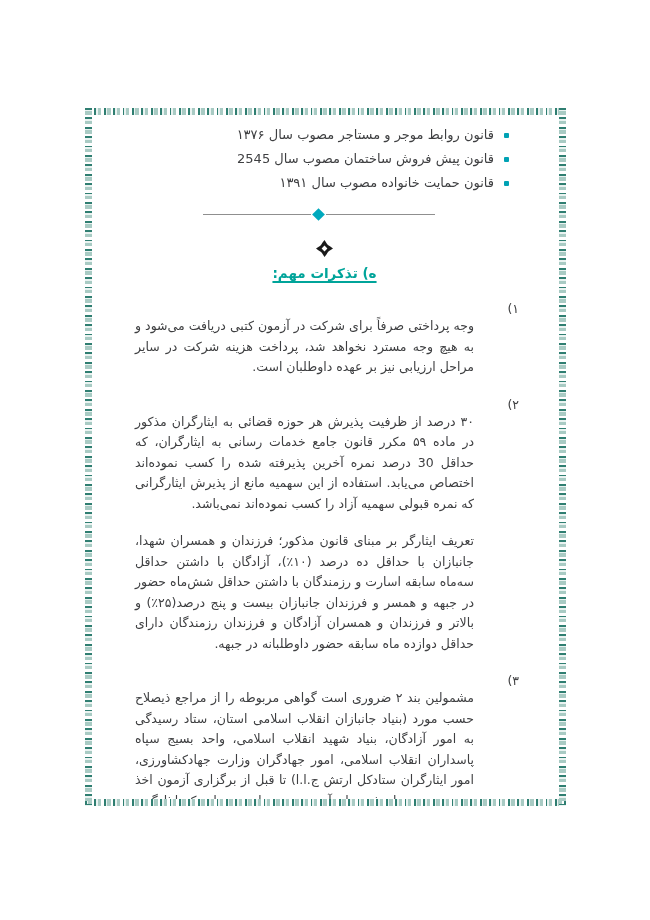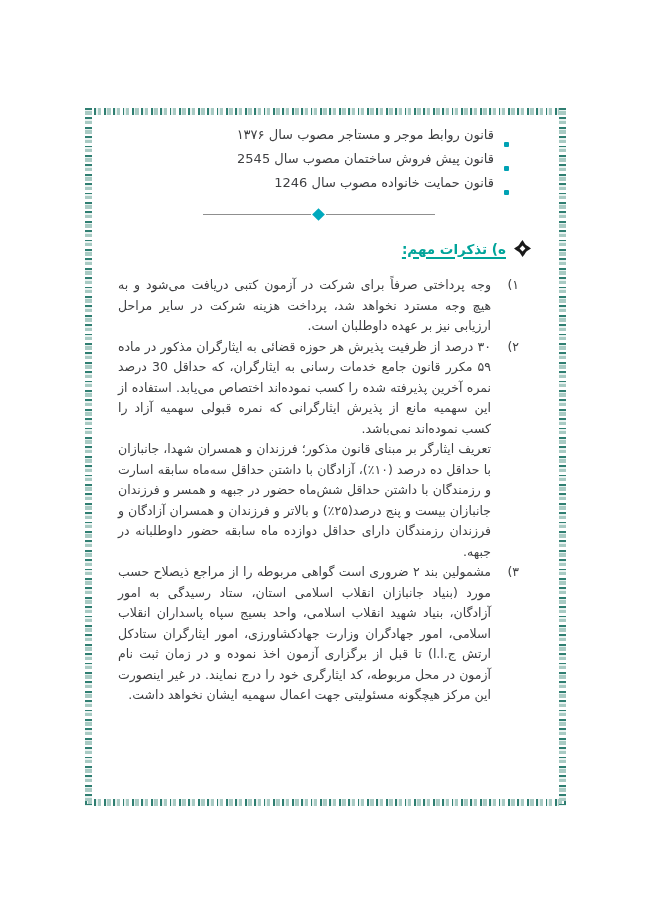--- a/index.html
+++ b/index.html
@@ -19,46 +19,46 @@
   .edge-left{top:0;bottom:0;left:0;width:7px;
     background:repeating-linear-gradient(180deg,#2f7e71 0 1.8px,#eaf3f1 1.8px 3.4px,#a9cbc4 3.4px 6.8px,rgba(255,255,255,0) 6.8px 9.4px);}
   .edge-right{top:0;bottom:0;right:0;width:7px;
     background:repeating-linear-gradient(180deg,#2f7e71 0 1.8px,#eaf3f1 1.8px 3.4px,#a9cbc4 3.4px 6.8px,rgba(255,255,255,0) 6.8px 9.4px);}
   .inner{
     position:absolute;inset:7px;padding:8px 40px 0 26px;
     direction:rtl;overflow:hidden;
   }
   ul.bullets{list-style:none;margin:0 10px 0 0;padding:0;}
   ul.bullets li{
-    display:flex;gap:10px;align-items:flex-end;
+    display:flex;gap:10px;align-items:flex-start;
     font-size:13px;line-height:24px;text-align:justify;
   }
   .dot{flex:0 0 auto;width:5px;height:5px;background:#00a2b4;margin-top:10px;border-radius:1px;}
   .btxt{flex:1;}
   .divider{
     width:232px;margin:15px auto 0 auto;display:flex;align-items:center;
   }
   .dline{flex:1;height:1.5px;background:#8f8f8f;}
   .ddiamond{width:9px;height:9px;background:#00a9bd;transform:rotate(45deg);margin:0 3px;flex:0 0 auto;}
   .heading-row{
-    display:flex;align-items:center;gap:8px;margin:21px -12px 18px 0;
+    display:flex;align-items:center;gap:8px;margin:21px -12px 18px 0;flex-direction:column;
   }
   .ornament{flex:0 0 auto;display:inline-flex;}
   .heading{
     color:#00a49a;font-weight:bold;font-size:13.5px;
     text-decoration:underline;text-decoration-thickness:1.5px;text-underline-offset:3px;
   }
   ol.numbered{list-style:none;margin:6px 0 0 0;padding:0;}
   ol.numbered li{
     display:flex;align-items:flex-start;
     font-size:12.5px;line-height:20.5px;
   }
   .num{flex:0 0 28px;}
   .ntext{flex:1;}
-  .ntext p{margin:0;text-align:justify;}
+  .ntext p{margin:17px;text-align:justify;}
 </style>
 </head>
 <body>
 
 <div class="frame">
   <div class="edge edge-top"></div>
   <div class="edge edge-bottom"></div>
   <div class="edge edge-left"></div>
   <div class="edge edge-right"></div>
 
@@ -68,21 +68,21 @@
       <li>
         <span class="dot"></span>
         <span class="btxt">قانون روابط موجر و مستاجر مصوب سال ۱۳۷۶</span>
       </li>
       <li>
         <span class="dot"></span>
         <span class="btxt">قانون پیش فروش ساختمان مصوب سال 2545</span>
       </li>
       <li>
         <span class="dot"></span>
-        <span class="btxt">قانون حمایت خانواده مصوب سال 1246</span>
+        <span class="btxt">قانون حمایت خانواده مصوب سال ۱۳۹۱</span>
       </li>
     </ul>
 
     <div class="divider">
       <span class="dline"></span>
       <span class="ddiamond"></span>
       <span class="dline"></span>
     </div>
 
     <div class="heading-row">

